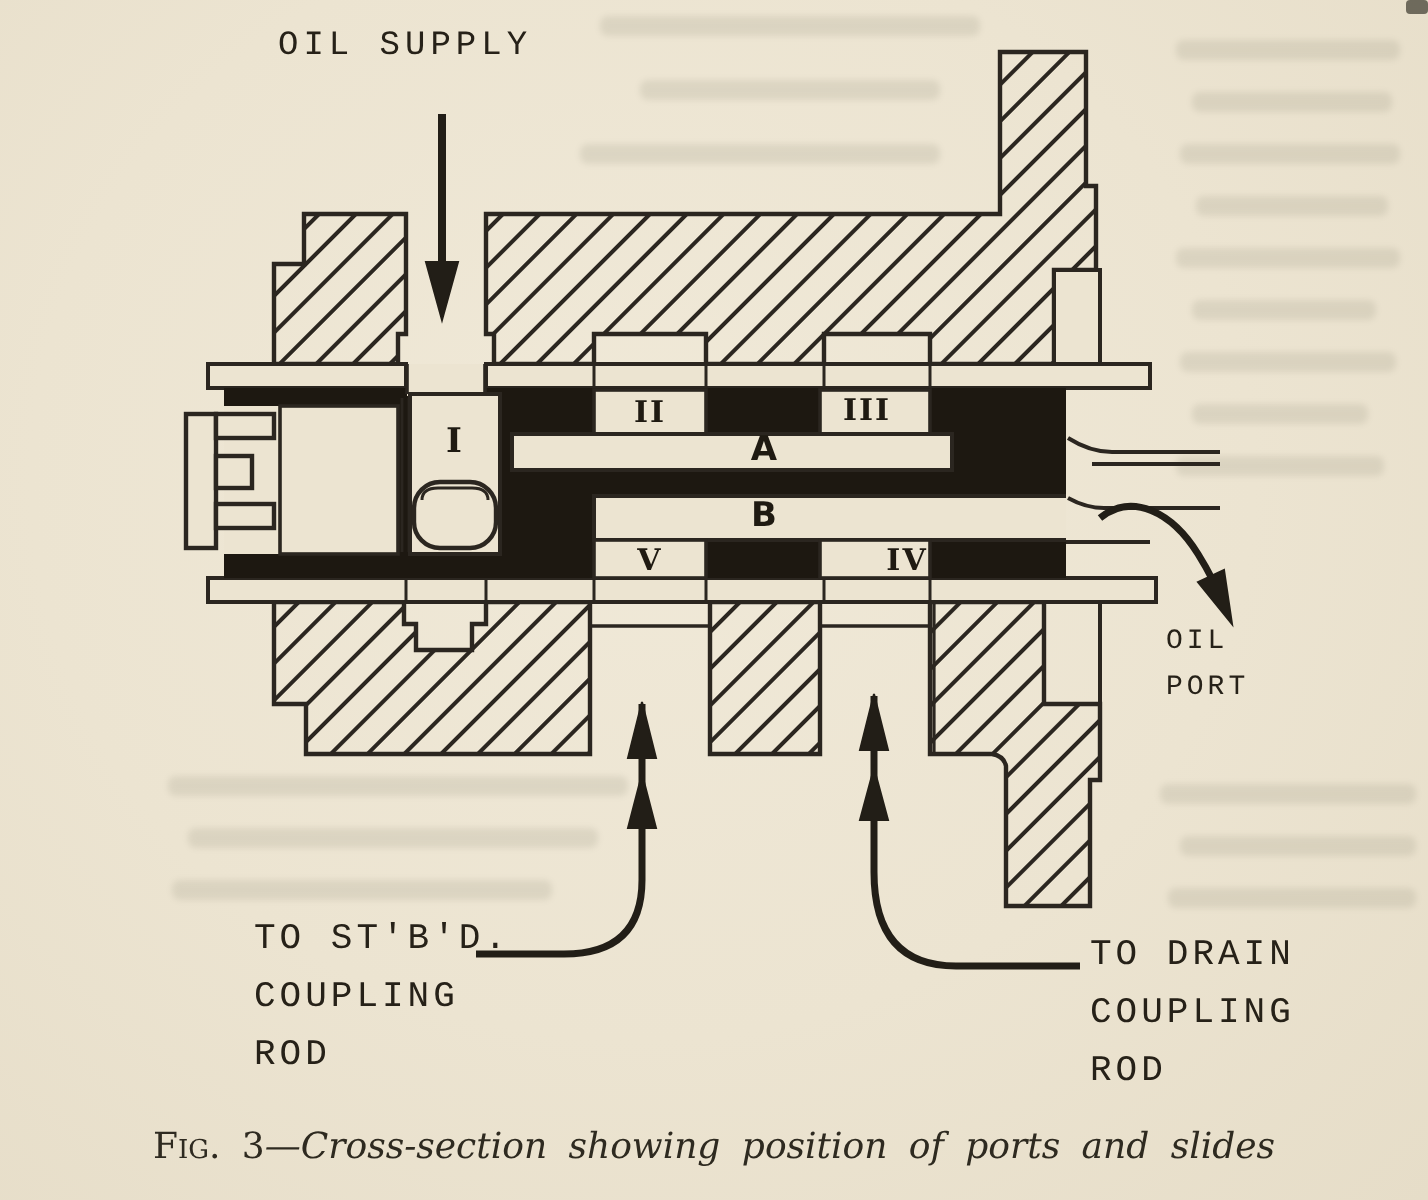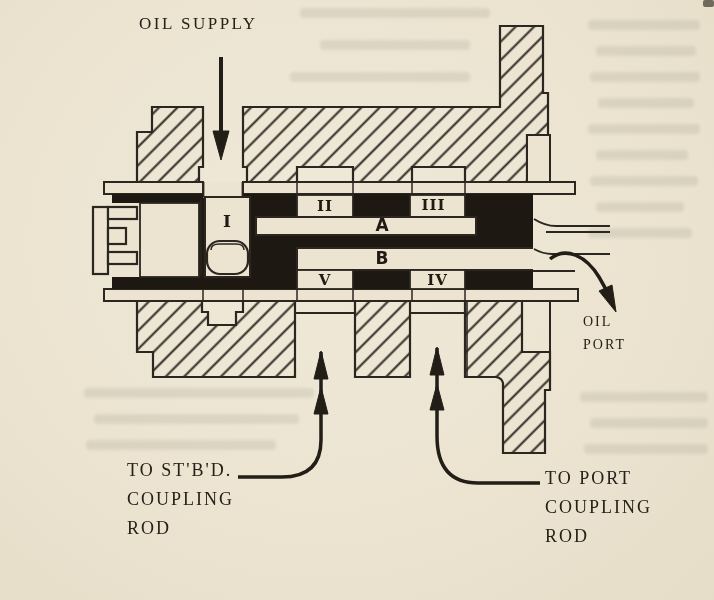--- a/index.html
+++ b/index.html
@@ -5,21 +5,21 @@
   html,body{margin:0;padding:0;}
   body{background:#e7dfcc;}
   #page{
     position:relative;width:714px;height:600px;overflow:hidden;
     background:radial-gradient(ellipse at 45% 40%, #f0e9d8 0%, #ece4d1 55%, #e6ddc8 100%);
     font-family:"DejaVu Sans", sans-serif;
   }
   svg{position:absolute;left:0;top:0;}
   .lbl{
     position:absolute;color:#262118;font-size:17px;letter-spacing:2.5px;
-    font-family:Liberation Serif, serif;white-space:nowrap;line-height:29px;
+    font-family:Liberation Mono, monospace;white-space:nowrap;line-height:29px;
   }
   .rn{
     position:absolute;color:#1f1a12;font-weight:bold;text-align:center;
     font-family:"DejaVu Serif", serif;font-size:15px;letter-spacing:1px;line-height:18px;
   }
   .ab{
     position:absolute;color:#1f1a12;font-weight:bold;text-align:center;
     font-family:"DejaVu Sans", sans-serif;font-size:17px;line-height:18px;
   }
   #caption{
@@ -184,33 +184,36 @@
   </svg>
 
   <div class="lbl" style="left:139px;top:9px;">OIL SUPPLY</div>
 
   <div class="rn" style="left:205px;top:212px;width:45px;font-size:17px;">I</div>
   <div class="rn" style="left:297px;top:197px;width:56px;">II</div>
   <div class="rn" style="left:410px;top:196px;width:47px;">III</div>
   <div class="ab" style="left:354px;top:216px;width:56px;">A</div>
   <div class="ab" style="left:354px;top:249px;width:56px;">B</div>
   <div class="rn" style="left:297px;top:271px;width:56px;">V</div>
-  <div class="rn" style="left:410px;top:271px;width:55px;">IV</div>
+  <div class="rn" style="left:410px;top:271px;width:55px;padding-left:16px;">IV</div>
 
   <div class="lbl" style="left:583px;top:310px;font-size:14px;letter-spacing:2px;line-height:23px;">
     <div>OIL</div>
     <div>PORT</div>
   </div>
 
   <div class="lbl" style="left:127px;top:456px;font-size:18px;letter-spacing:2px;">
     <div>TO ST'B'D.</div>
     <div>COUPLING</div>
     <div>ROD</div>
   </div>
 
   <div class="lbl" style="left:545px;top:464px;font-size:18px;letter-spacing:2px;">
-    <div>TO PORT</div>
+    <div>TO DRAIN</div>
     <div>COUPLING</div>
     <div>ROD</div>
   </div>
 
+  <div id="caption">
+    <span class="fig">Fig. 3</span><span class="cap">—Cross-section showing position of ports and slides</span>
+  </div>
 
 </div>
 
 </body></html>

